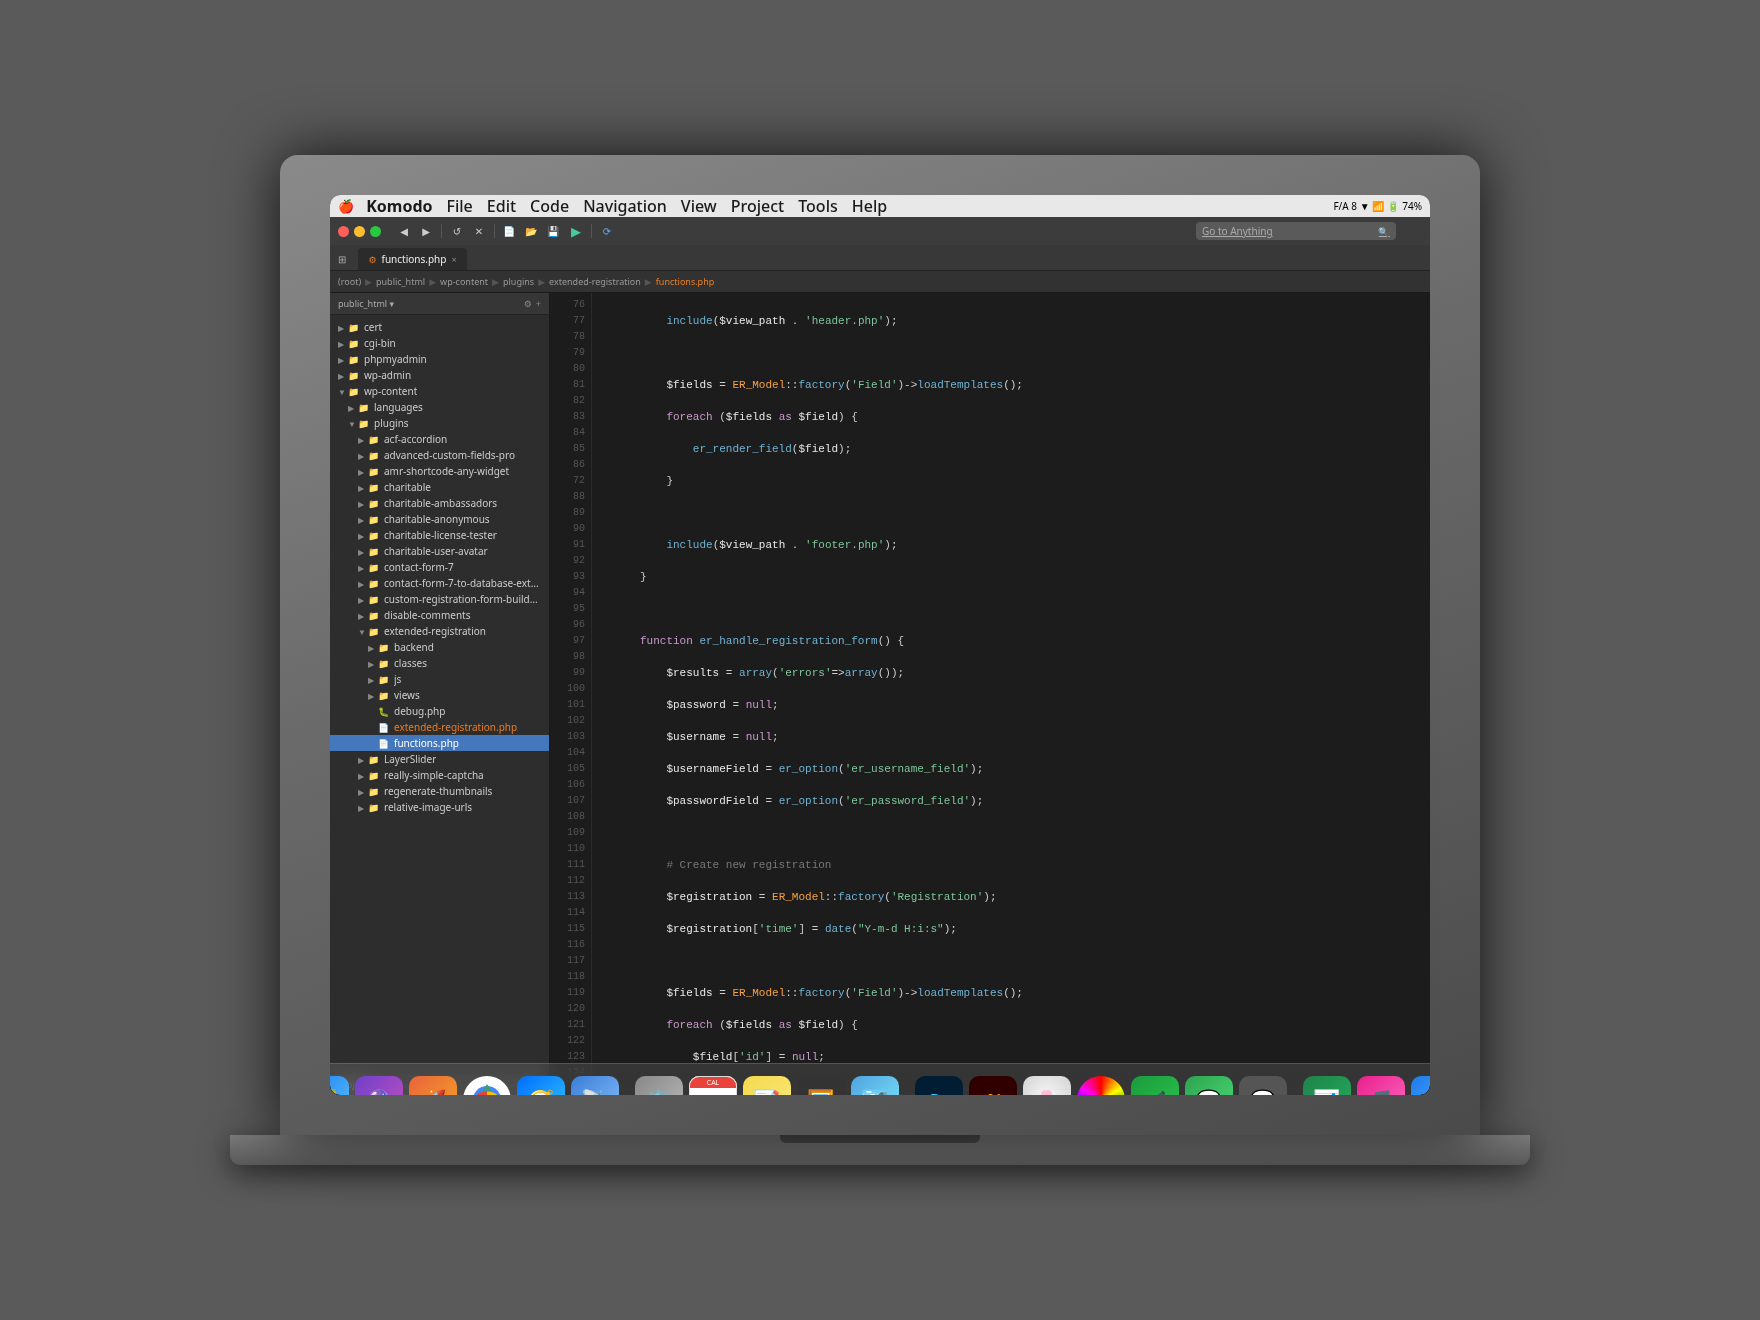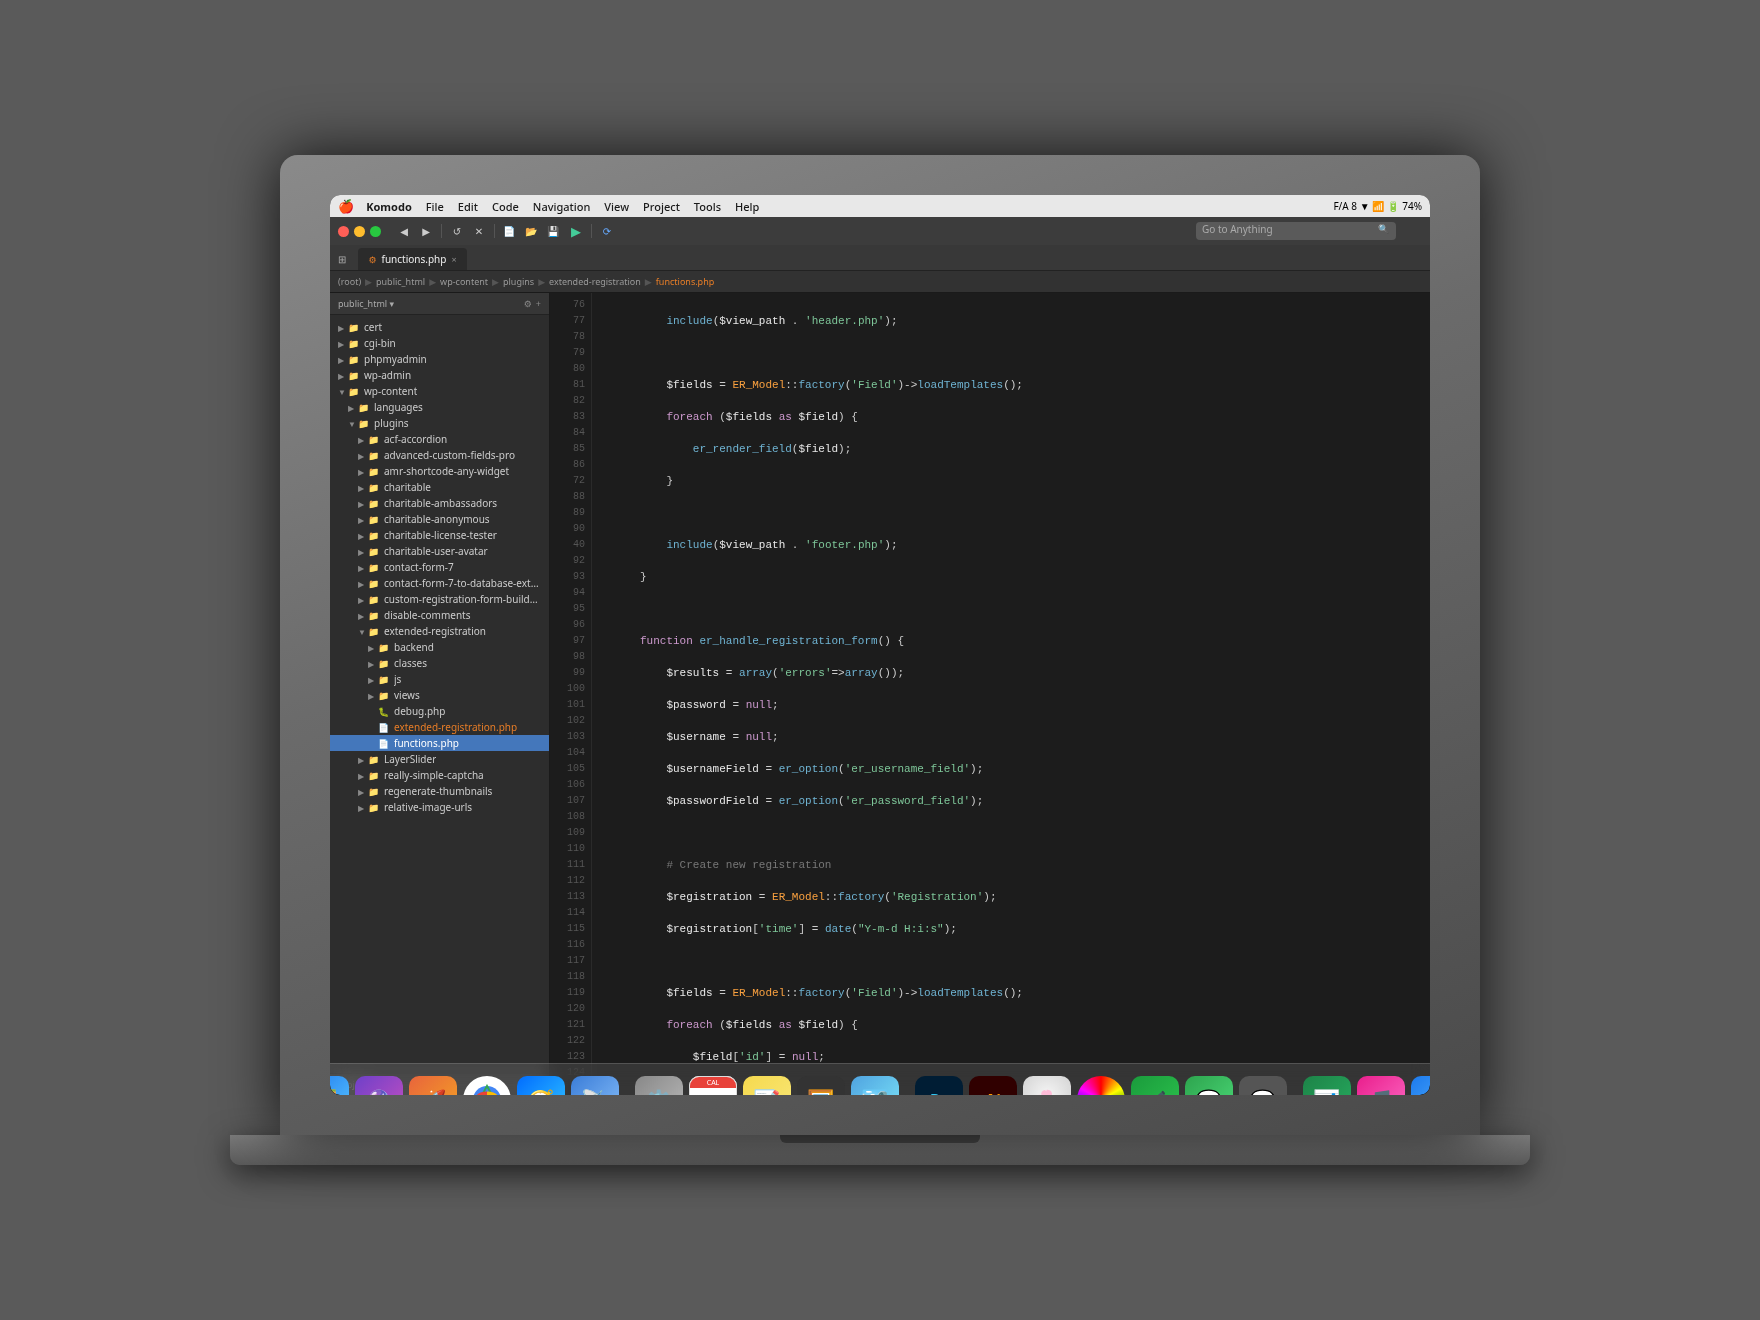--- a/index.html
+++ b/index.html
@@ -56,21 +56,21 @@
       cursor: pointer;
     }
 
     .menu-items {
       display: flex;
       gap: 14px;
       align-items: center;
     }
 
     .menu-item {
-      font-size: 11px;
+      font-size: 16px;
       font-weight: 500;
       cursor: pointer;
       color: #1a1a1a;
     }
 
     .menu-item.bold {
       font-weight: 700;
     }
 
     .menu-right {
@@ -141,23 +141,25 @@
       margin: 0 2px;
     }
 
     .search-bar {
       margin-left: auto;
       background: #5a5a5a;
       border-radius: 4px;
       width: 200px;
       height: 18px;
       display: flex;
+      align-items: center;
       padding: 0 6px;
       color: #aaa;
       font-size: 10px;
+      text-decoration: underline;
     }
 
     
     .ide-tabs {
       height: 26px;
       background: #383838;
       display: flex;
       align-items: flex-end;
       padding: 0 4px;
       flex-shrink: 0;
@@ -674,21 +676,21 @@
                 <div>81</div>
                   <div>82</div>
                   <div>83</div>
                   <div>84</div>
                   <div>85</div>
                 <div>86</div>
                   <div>72</div>
                   <div>88</div>
                   <div>89</div>
                   <div>90</div>
-                <div>40</div>
+                <div>91</div>
                   <div>92</div>
                   <div>93</div>
                   <div>94</div>
                   <div>95</div>
                 <div>96</div>
                   <div>97</div>
                   <div>98</div>
                   <div>99</div>
                   <div>100</div>
                 <div>101</div>

